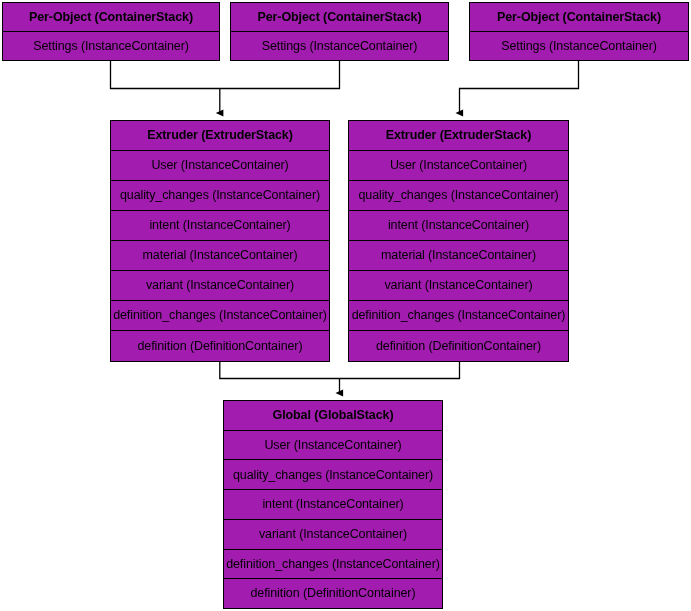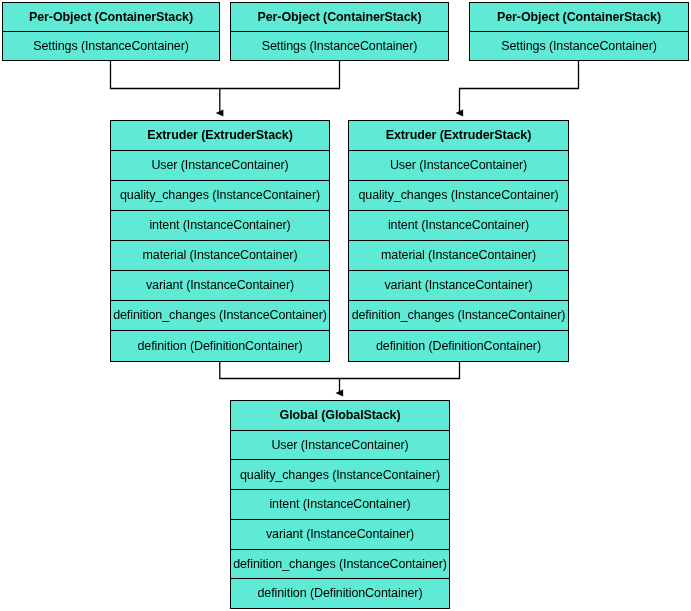--- a/index.html
+++ b/index.html
@@ -32,21 +32,21 @@
   .stack-box {
     position: absolute;
     box-sizing: border-box;
     background: #ffffff;
     border: 1px solid #000000;
     display: flex;
     flex-direction: column;
   }
   .stack-row {
     box-sizing: border-box;
-    background: #5eead4;
+    background: #a21caf;
     display: flex;
     align-items: center;
     justify-content: center;
     text-align: center;
     color: #000000;
     font-size: 12.5px;
     line-height: 1;
     border-top: 1px solid #000000;
     white-space: nowrap;
     letter-spacing: -0.1px;
@@ -129,21 +129,21 @@
     <div class="stack-row header" style="height:29px;">Extruder (ExtruderStack)</div>
     <div class="stack-row" style="height:30px;">User (InstanceContainer)</div>
     <div class="stack-row" style="height:30px;">quality_changes (InstanceContainer)</div>
     <div class="stack-row" style="height:30px;">intent (InstanceContainer)</div>
     <div class="stack-row" style="height:30px;">material (InstanceContainer)</div>
     <div class="stack-row" style="height:30px;">variant (InstanceContainer)</div>
     <div class="stack-row" style="height:30px;">definition_changes (InstanceContainer)</div>
     <div class="stack-row" style="height:31px;">definition (DefinitionContainer)</div>
   </div>
 
-  <div class="stack-box" style="left:230px; top:400px; width:220px; height:209px;">
+  <div class="stack-box" style="left:223px; top:400px; width:220px; height:209px;">
     <div class="stack-row header" style="height:29px;">Global (GlobalStack)</div>
     <div class="stack-row" style="height:30px;">User (InstanceContainer)</div>
     <div class="stack-row" style="height:30px;">quality_changes (InstanceContainer)</div>
     <div class="stack-row" style="height:30px;">intent (InstanceContainer)</div>
     <div class="stack-row" style="height:30px;">variant (InstanceContainer)</div>
     <div class="stack-row" style="height:30px;">definition_changes (InstanceContainer)</div>
     <div class="stack-row" style="height:30px;">definition (DefinitionContainer)</div>
   </div>
 
 </div>

